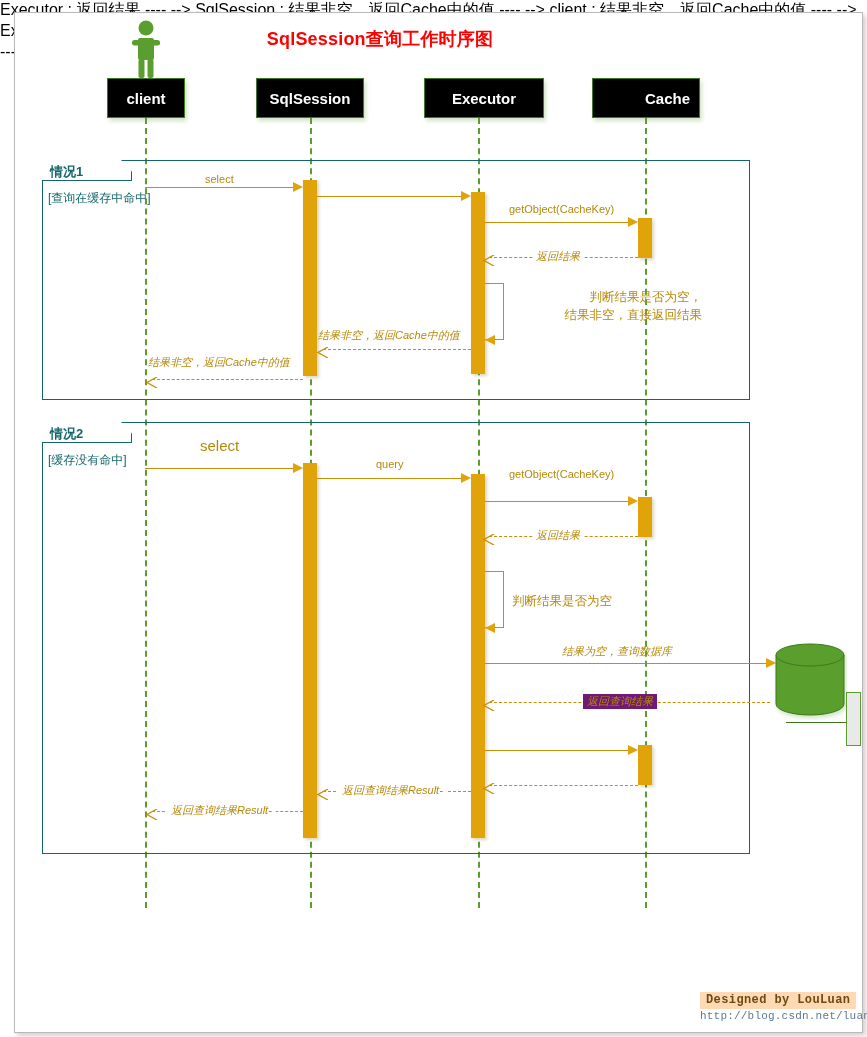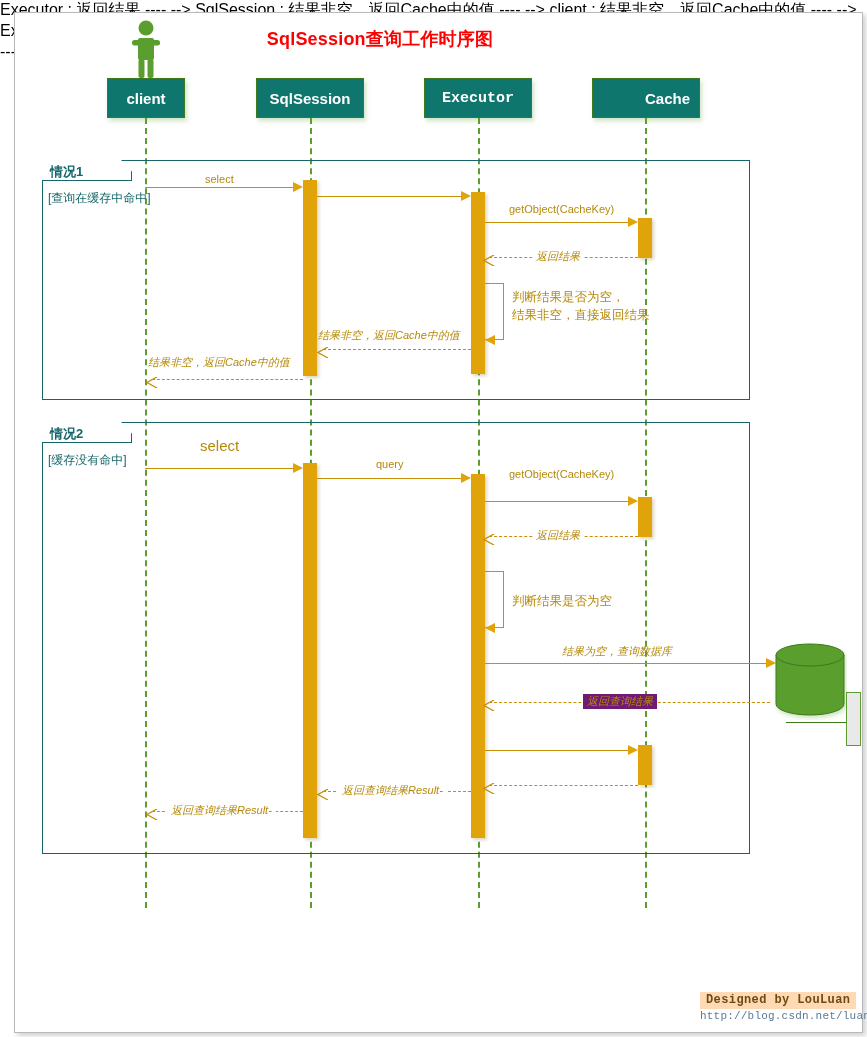--- a/index.html
+++ b/index.html
@@ -49,21 +49,21 @@
     left: 130px;
     top: 20px;
     width: 32px;
     height: 58px;
   }
 
   
   .lifeline-head {
     position: absolute;
     height: 40px;
-    background: #0f766e;
+    background: #000000;
     border: 1px solid #3e7a1c;
     box-shadow: 2px 3px 4px rgba(90,158,47,0.28);
     color: #ffffff;
     font-size: 15px;
     font-weight: bold;
     display: flex;
     align-items: center;
     justify-content: center;
     box-sizing: border-box;
   }
@@ -149,21 +149,21 @@
   .selfcall {
     position: absolute;
     border: 1px solid #c78e06;
     border-left: none;
     box-sizing: border-box;
   }
   .selfcall-note {
     position: absolute;
     color: #b5890a;
     font-size: 12.5px;
-    text-align: left;
+    text-align: right;
     line-height: 18px;
     white-space: pre-line;
   }
 
   
   .db {
     position: absolute;
   }
 
   
@@ -207,21 +207,21 @@
     </svg>
   </div>
 
   
   <div class="lifeline-head" style="left:107px; top:78px; width:78px;">
     <span>client</span>
   </div>
   <div class="lifeline-head" style="left:256px; top:78px; width:108px;">
     <span>SqlSession</span>
   </div>
-  <div class="lifeline-head" style="left:424px; top:78px; width:108px;font-family:Liberation Mono, monospace;">
+  <div class="lifeline-head" style="left:424px; top:78px; width:120px;">
     <span>Executor</span>
   </div>
   <div class="lifeline-head" style="left:592px; top:78px; width:108px;padding-left:43px;">
     <span>Cache</span>
   </div>
 
   
   <div class="lifeline-line" style="left:145px; top:118px; height:790px;"></div>
   <div class="lifeline-line" style="left:310px; top:118px; height:790px;"></div>
   <div class="lifeline-line" style="left:478px; top:118px; height:790px;"></div>

